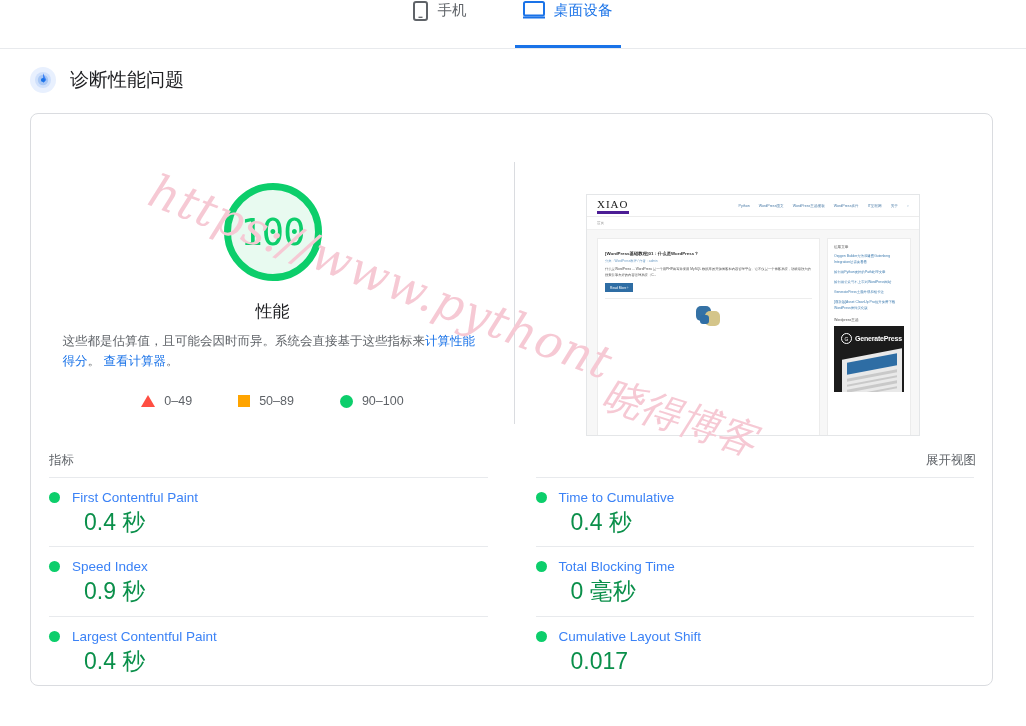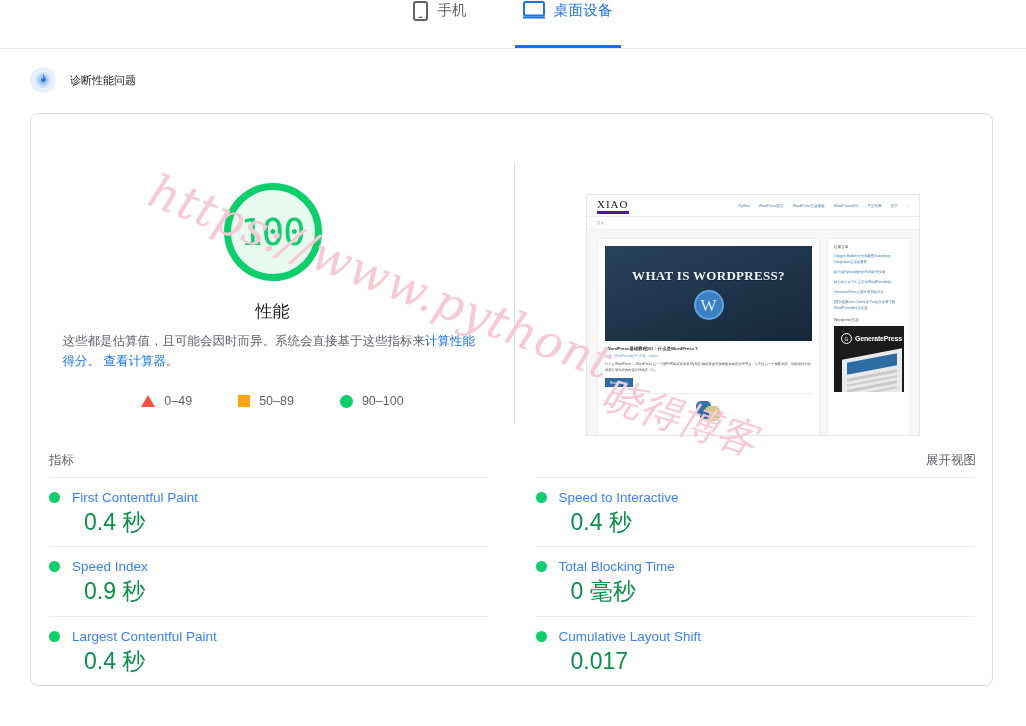--- a/index.html
+++ b/index.html
@@ -63,21 +63,21 @@
   .lh-badge {
     width: 26px; height: 26px;
     border-radius: 50%;
     background: #e8f0fe;
     display: flex;
     align-items: center;
     justify-content: center;
     flex: 0 0 auto;
   }
   .diag-title {
-    font-size: 11px;
+    font-size: 19px;
     color: #202124;
   }
 
   
   .card {
     position: absolute;
     left: 30px;
     top: 113px;
     width: 963px;
     border: 1px solid #dadce0;
@@ -485,24 +485,20 @@
             <span>关于</span>
             <span>○</span>
           </span>
         </div>
 
         <div class="shot-bread">首页</div>
 
         <div class="shot-body">
 
           <div class="shot-main">
-            <div class="shot-hero">
-              <span class="shot-hero-text">WHAT IS WORDPRESS?</span>
-              <span class="wp-mark">W</span>
-            </div>
             <div class="shot-post-title">[WordPress基础教程]01：什么是WordPress？</div>
             <div class="shot-meta">分类：WordPress教程 / 作者：admin</div>
             <div class="shot-para">什么是WordPress ... WordPress 是一个用PHP编写并使用 MySQL 数据库的开源博客和内容管理平台。它不仅是一个博客系统，功能最强大的搜索引擎友好的内容管理系统（C...</div>
             <div class="shot-btn">Read More ›</div>
             <div class="shot-sep">
               <span class="py-logo">
                 <span class="py-blue"></span>
                 <span class="py-yellow"></span>
                 <span class="py-blue2"></span>
               </span>
@@ -566,21 +562,21 @@
           <span class="metric-name">Largest Contentful Paint</span>
         </div>
         <div class="metric-value">0.4 秒</div>
       </div>
     </div>
 
     <div class="metrics-col right">
       <div class="metric">
         <div class="metric-row">
           <span class="metric-dot"></span>
-          <span class="metric-name">Speed to Interactive</span>
+          <span class="metric-name">Time to Cumulative</span>
         </div>
         <div class="metric-value">0.4 秒</div>
       </div>
       <div class="metric">
         <div class="metric-row">
           <span class="metric-dot"></span>
           <span class="metric-name">Total Blocking Time</span>
         </div>
         <div class="metric-value">0 毫秒</div>
       </div>

